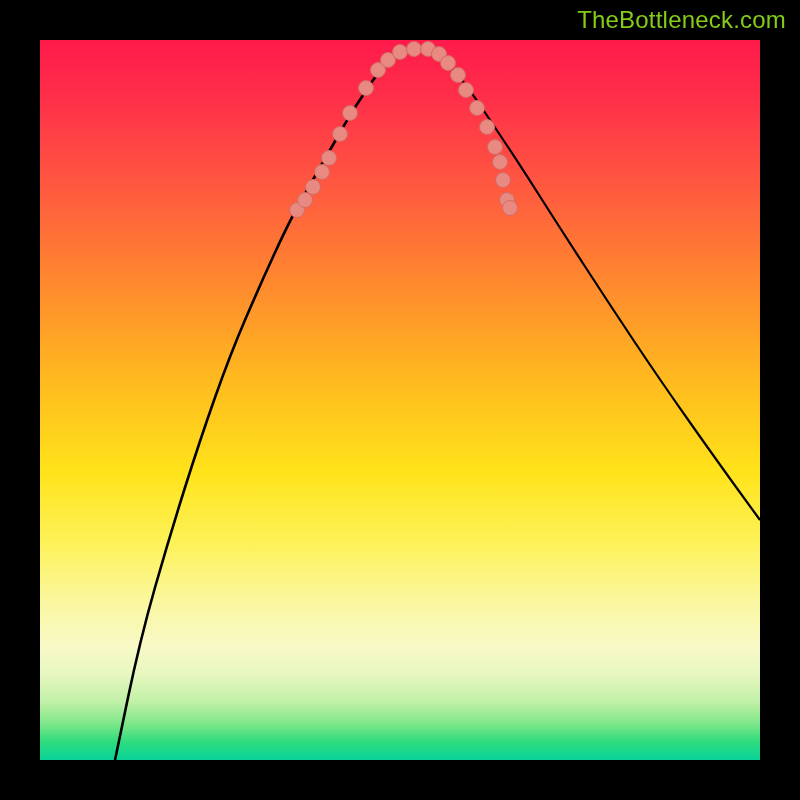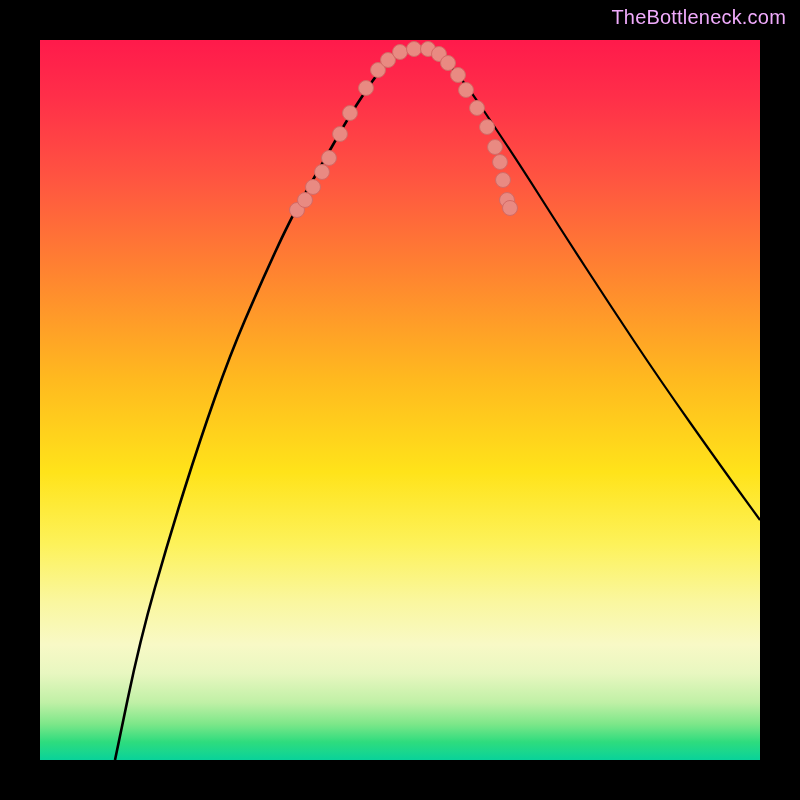--- a/index.html
+++ b/index.html
@@ -37,22 +37,22 @@
       #c0f0a6 92%,
       #7de789 95%,
       #2edc7e 97.5%,
       #09d29a 100%
     );
   }
   .watermark {
     position: absolute;
     top: 6px;
     right: 14px;
-    color: #f0abfc;
-    font-size: 20px;
+    color: #84cc16;
+    font-size: 24px;
     font-weight: 500;
     letter-spacing: 0.2px;
   }
   svg.overlay {
     position: absolute;
     left: 0;
     top: 0;
     width: 720px;
     height: 720px;
     overflow: visible;

